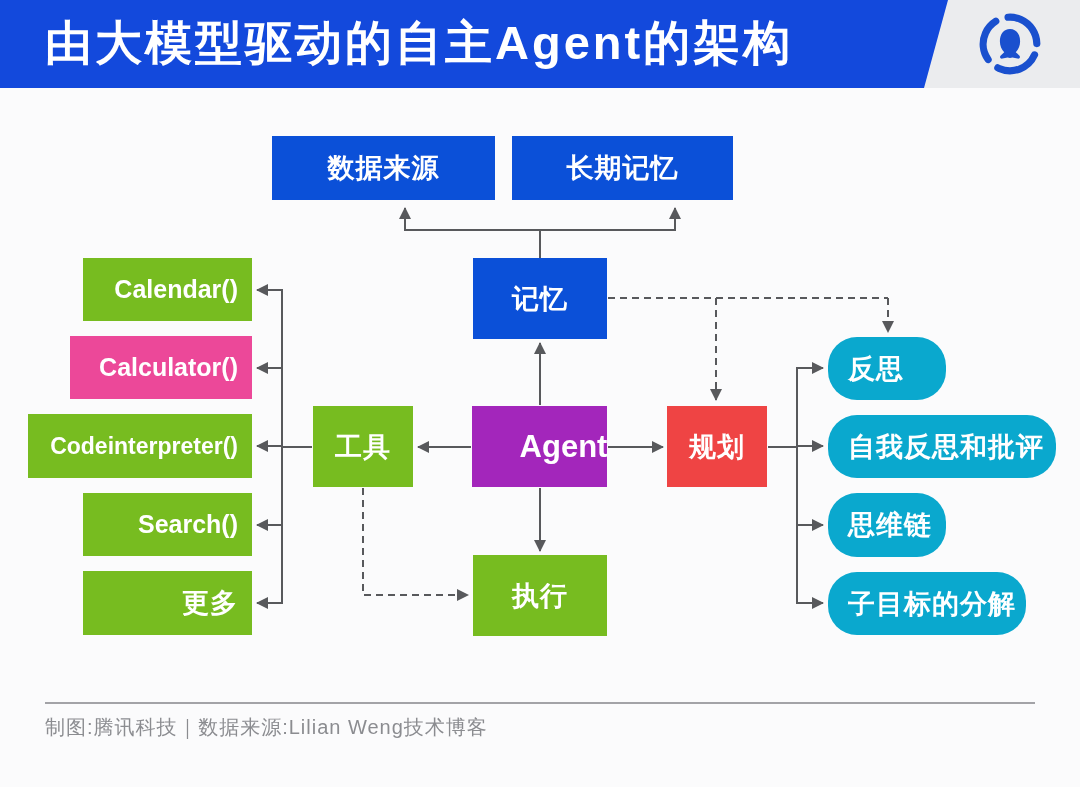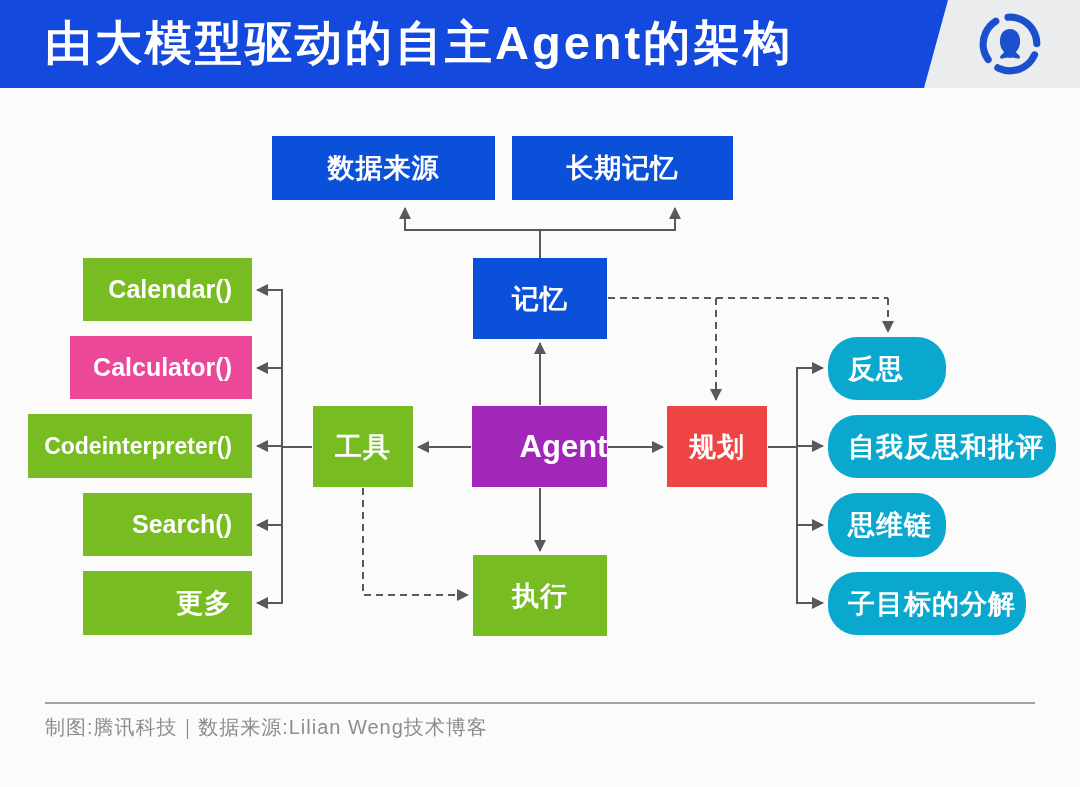--- a/index.html
+++ b/index.html
@@ -12,21 +12,21 @@
         background:var(--banner,#1349DC);
         clip-path:polygon(0 0,100% 0,calc(100% - 24px) 100%,0 100%);}
   .page-title{position:absolute;left:45px;top:0;height:88px;line-height:86px;margin:0;
         color:#FFFFFF;font-size:47px;font-weight:bold;letter-spacing:3px;white-space:nowrap;}
   .logo{position:absolute;left:977px;top:11px;width:66px;height:66px;}
 
   
   .node{position:absolute;display:flex;align-items:center;box-sizing:border-box;
         color:#fff;font-weight:600;font-size:27px;white-space:nowrap;letter-spacing:1px;}
   .ta-c{justify-content:center;}
-  .ta-r{justify-content:flex-end;padding-right:20px;}
+  .ta-r{justify-content:flex-end;padding-right:14px;}
   .ta-l{justify-content:flex-start;padding-left:20px;border-radius:29px;}
   .en{font-size:25px;letter-spacing:0;}
   .en-sm{font-size:23px;letter-spacing:0;}
   .agent-font{font-size:31px;font-weight:700;letter-spacing:0;}
 
   
   .connectors{position:absolute;left:0;top:0;width:1080px;height:787px;pointer-events:none;}
   .connectors line,.connectors path{stroke:var(--line,#58595C);stroke-width:2;fill:none;}
   .connectors .dashed line,.connectors .dashed path{stroke-dasharray:7 5;}
   #arw path{fill:var(--line,#58595C);stroke:none;}

